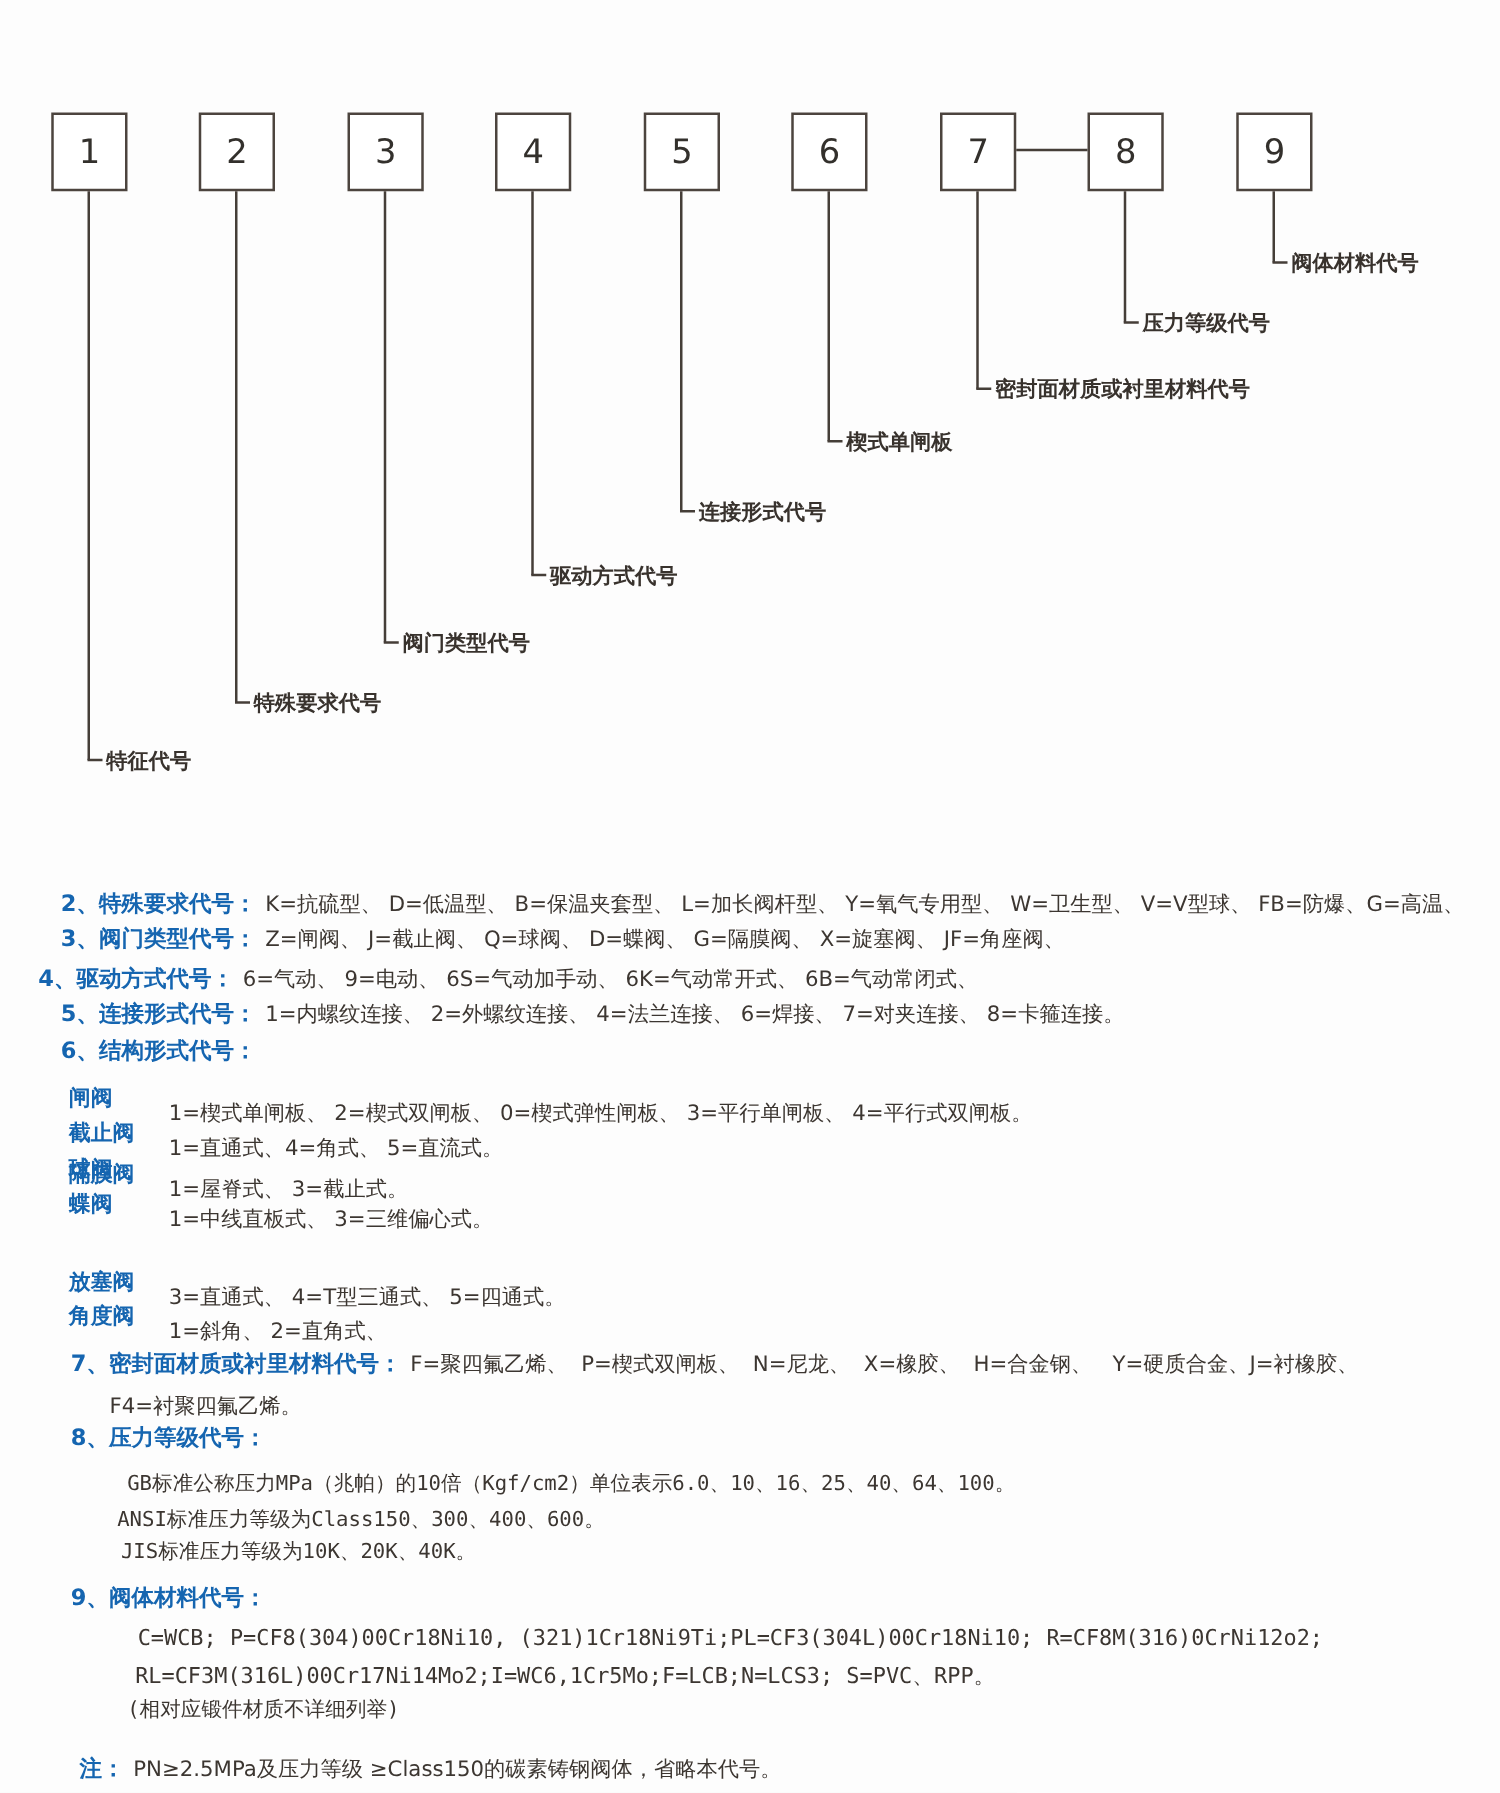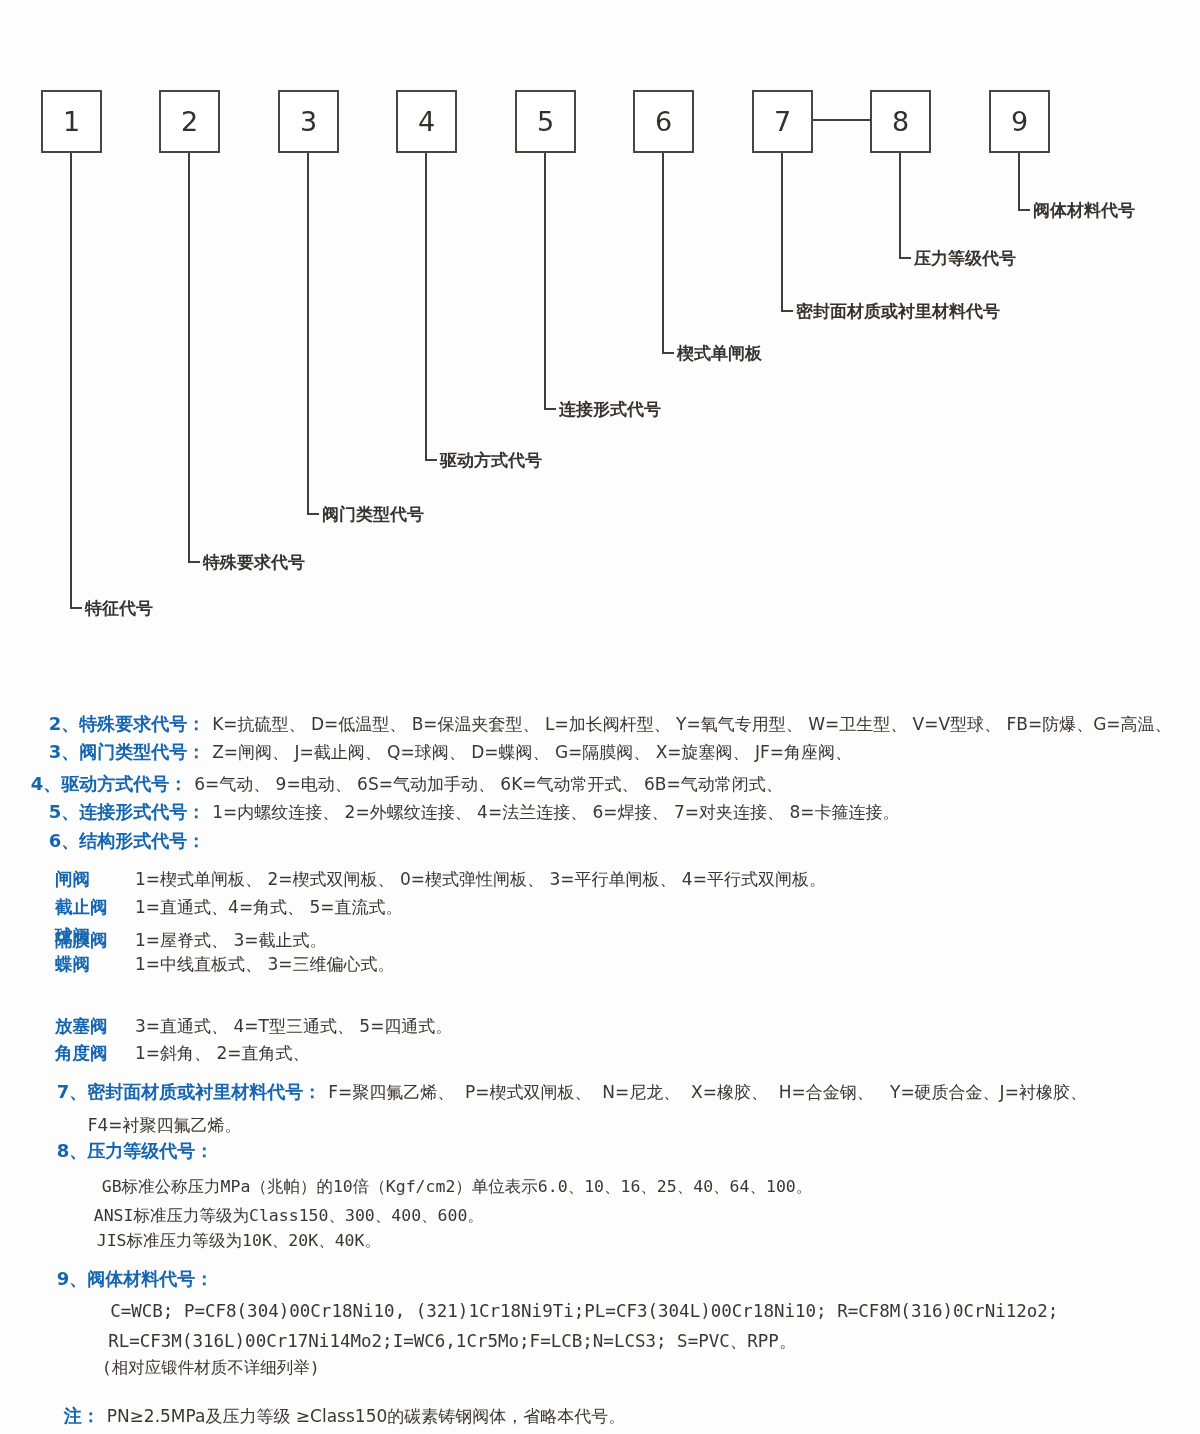--- a/index.html
+++ b/index.html
@@ -34,21 +34,21 @@
   .dlabel .dtext{font-size:17px;font-weight:bold;color:#38322d;white-space:pre;}
   
   .tline{
     position:absolute;white-space:pre;font-size:17px;color:#3c3631;
     height:24px;line-height:24px;
   }
   .nh{color:#1565b0;font-weight:bold;font-size:18px;white-space:pre;}
   .bd{white-space:pre;}
   .bd.gap{margin-left:7px;}
   .rowname{position:absolute;left:55px;color:#1565b0;font-weight:bold;font-size:17.5px;white-space:pre;}
-  .rowtext{position:absolute;left:135px;white-space:pre;}
+  .rowtext{position:absolute;left:135px;white-space:pre;margin-top:12px;}
   .mono{font-family:"DejaVu Sans Mono","Liberation Mono",monospace;font-size:16.5px;}
 </style>
 </head>
 <body>
 
 <div class="page">
 
 
   <div class="nbox" style="left:41px">
       <span>1</span>

